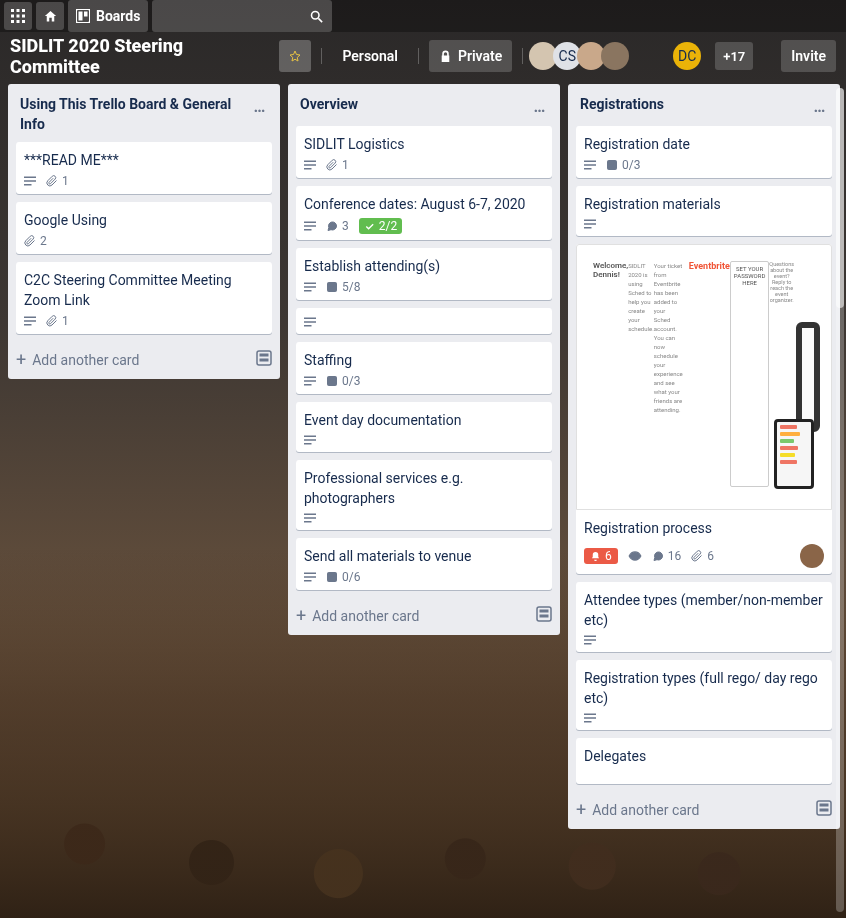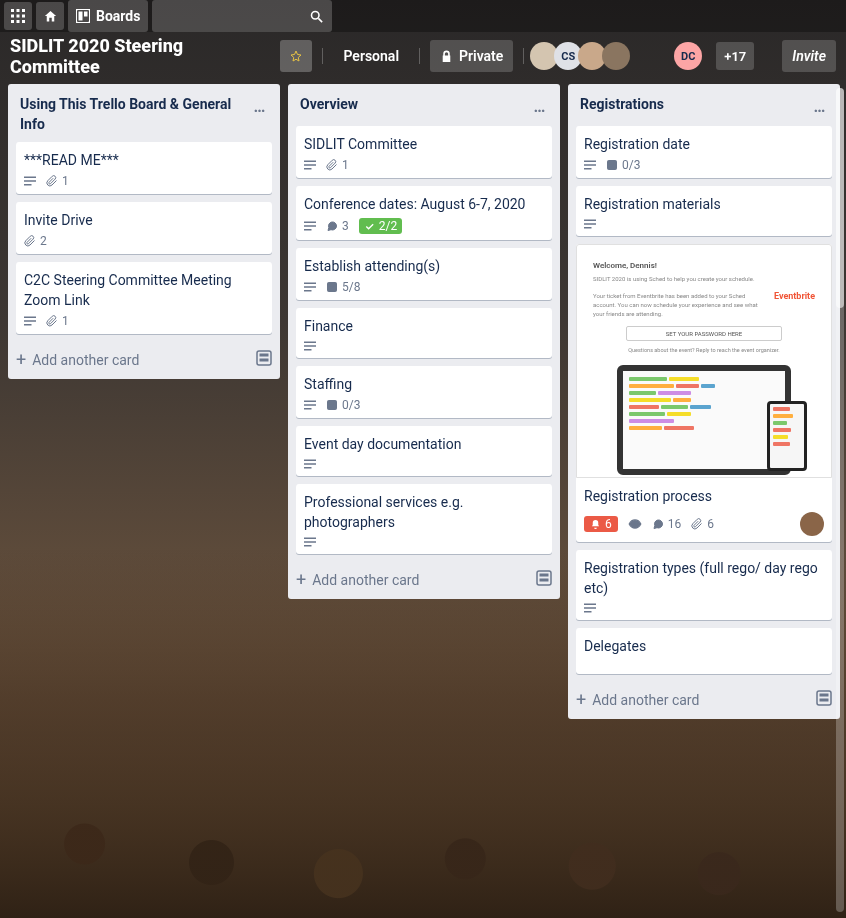--- a/index.html
+++ b/index.html
@@ -17,42 +17,42 @@
 .tb-btn { height:28px; min-width:28px; border-radius:3px; background: rgba(255,255,255,0.2); display:flex; align-items:center; justify-content:center; color:#fff; padding:16px 8px; font-size:14px; font-weight:700; gap:6px; }
 .tb-btn svg { fill:#fff; }
 .search { width:180px; justify-content:flex-end; }
 .boardbar { height:48px; display:flex; align-items:center; padding:6px 10px; gap:10px; position:relative; z-index:5; }
 .board-title { color:#fff; font-size:18px; font-weight:800; }
 .bb-btn { height:32px; border-radius:3px; background: rgba(255,255,255,0.18); color:#fff; display:flex; align-items:center; padding:0 10px; font-size:14px; font-weight:600; gap:6px; }
 .star-btn { width:32px; justify-content:center; background: rgba(255,255,255,0.25); }
 .star-btn svg { fill:#e6c244; }
 .vdiv { width:1px; height:16px; background: rgba(255,255,255,0.25); }
 .avatars { display:flex; }
-.avatar { width:28px; height:28px; border-radius:50%; font-size:11px; font-weight:700; color:#172b4d; display:flex; align-items:center; justify-content:center; margin-left:-4px; }
-.av1{background:#d4c5b0;} .av2{background:#dfe1e6;} .av3{background:#c9a88a;} .av4{background:#8a7560;} .av5{background:#fca5a5;margin-left:44px;}
+.avatar { width:28px; height:28px; border-radius:50%; font-size:14px; font-weight:400; color:#172b4d; display:flex; align-items:center; justify-content:center; margin-left:-4px; }
+.av1{background:#d4c5b0;} .av2{background:#dfe1e6;} .av3{background:#c9a88a;} .av4{background:#8a7560;} .av5{background:#eab308;margin-left:44px;}
 .count-btn { background:rgba(255,255,255,0.18); color:#fff; font-size:13px; font-weight:600; padding:0 8px; height:28px; border-radius:3px; display:flex; align-items:center; margin-left:4px; }
 
 .board { display:flex; gap:8px; padding:4px 8px 0 8px; position:relative; z-index:5; align-items:flex-start; height:834px; overflow:hidden; }
 .list { width:272px; flex-shrink:0; background:#ebecf0; border-radius:3px; display:flex; flex-direction:column; max-height:100%; }
 .list-hdr { display:flex; align-items:flex-start; padding:10px 8px 8px 12px; }
 .list-title { flex:1; font-size:14px; font-weight:700; color:#172b4d; line-height:20px; }
 .list-menu { width:24px; height:24px; display:flex; align-items:center; justify-content:center; color:#6b778c; font-weight:700; letter-spacing:1px; }
 .cards { padding:0 8px; overflow-y:auto; flex:1; }
 .card { background:#fff; border-radius:3px; box-shadow:0 1px 0 rgba(9,30,66,.25); margin-bottom:8px; padding:8px 8px 6px 8px; font-size:14px; color:#172b4d; }
 .card-title { margin-bottom:4px; line-height:20px; }
 .badges { display:flex; align-items:center; gap:10px; color:#6b778c; font-size:12px; }
 .badges .b { display:flex; align-items:center; gap:4px; }
 .badges svg { fill:#6b778c; }
 .check-complete { background:#61bd4f; color:#fff; border-radius:3px; padding:1px 5px; display:flex; align-items:center; gap:4px; font-size:12px; }
 .check-complete svg{fill:#fff;}
 .notif-badge { background:#eb5a46; color:#fff; border-radius:3px; padding:1px 6px; display:flex; align-items:center; gap:4px; font-size:12px; }
 .notif-badge svg{fill:#fff;}
 .card-footer { display:flex; align-items:center; justify-content:space-between; margin-top:6px; }
 .member { width:24px; height:24px; border-radius:50%; background:#8a6548; }
-.cover { height:234px; background:#fff; border-radius:3px 3px 0 0; border:1px solid #e0e0e0; display:flex; flex-direction:column; padding:16px; font-size:7px; color:#555; margin:-8px -8px 8px -8px; }
+.cover { height:266px; background:#fff; border-radius:3px 3px 0 0; border:1px solid #e0e0e0; display:flex; flex-direction:row; padding:16px; font-size:7px; color:#555; margin:-8px -8px 8px -8px; }
 .cover .c-hdr{font-weight:600; font-size:8px; margin-bottom:4px; display:flex; justify-content:space-between;}
 .cover .c-txt{font-size:6px; color:#888; line-height:9px; margin-bottom:8px;}
 .cover .c-btn{border:1px solid #ccc; border-radius:2px; text-align:center; padding:3px; font-size:6px; width:70%; margin:0 auto 6px;}
 .cover .c-q{font-size:5.5px; color:#888; text-align:center; margin-bottom:12px;}
 .cover .device{flex:1; position:relative; display:flex; align-items:center; justify-content:center;}
 .cover .tablet{width:78%; height:110px; border:6px solid #333; border-radius:6px; background:#fafafa; padding:6px;}
 .cover .phone{position:absolute; right:8px; bottom:4px; width:40px; height:70px; border:3px solid #222; border-radius:4px; background:#f6f6f6; padding:3px;}
 .cover .rows{display:flex; flex-direction:column; gap:3px;}
 .cover .row{display:flex; gap:2px;}
 .cover .bar{height:4px; border-radius:1px;}
@@ -122,21 +122,21 @@
   </div>
   <div class="vdiv"></div>
   <div class="avatars">
     <div class="avatar av1"></div>
     <div class="avatar av2">CS</div>
     <div class="avatar av3"></div>
     <div class="avatar av4"></div>
     <div class="avatar av5">DC</div>
   </div>
   <div class="count-btn">+17</div>
-  <div class="bb-btn" style="margin-left:18px;font-style:italic;">Invite</div>
+  <div class="bb-btn" style="margin-left:18px;">Invite</div>
 </div>
 
 <div class="board">
 
   <div class="list">
     <div class="list-hdr">
       <div class="list-title">Using This Trello Board &amp; General Info</div>
       <div class="list-menu">…</div>
     </div>
     <div class="cards">
@@ -152,21 +152,21 @@
             </span>
           <span class="b">
               <svg width="12" height="12" viewBox="0 0 24 24">
                 <path d="M21 11l-9 9a6 6 0 01-8.5-8.5l9-9a4 4 0 115.7 5.7l-9 9a2 2 0 11-2.8-2.8l8-8" fill="none" stroke="#6b778c" stroke-width="2"></path>
               </svg>
               <span>1</span>
             </span>
         </div>
       </div>
       <div class="card">
-        <div class="card-title">Invite Drive</div>
+        <div class="card-title">Google Using</div>
         <div class="badges">
           <span class="b">
               <svg width="12" height="12" viewBox="0 0 24 24">
                 <path d="M21 11l-9 9a6 6 0 01-8.5-8.5l9-9a4 4 0 115.7 5.7l-9 9a2 2 0 11-2.8-2.8l8-8" fill="none" stroke="#6b778c" stroke-width="2"></path>
               </svg>
               <span>2</span>
             </span>
         </div>
       </div>
       <div class="card">
@@ -199,21 +199,21 @@
     </div>
   </div>
 
   <div class="list">
     <div class="list-hdr">
       <div class="list-title">Overview</div>
       <div class="list-menu">…</div>
     </div>
     <div class="cards">
       <div class="card">
-        <div class="card-title">SIDLIT Committee</div>
+        <div class="card-title">SIDLIT Logistics</div>
         <div class="badges">
           <span class="b">
               <svg width="12" height="12" viewBox="0 0 16 16">
                 <rect y="2" width="16" height="2"></rect>
                 <rect y="7" width="16" height="2"></rect>
                 <rect y="12" width="10" height="2"></rect>
               </svg>
             </span>
           <span class="b">
               <svg width="12" height="12" viewBox="0 0 24 24">
@@ -260,21 +260,20 @@
           <span class="b">
               <svg width="12" height="12" viewBox="0 0 24 24" fill="none" stroke="#6b778c" stroke-width="2">
                 <rect x="3" y="3" width="18" height="18" rx="2"></rect>
                 <path d="M8 12l3 3 5-6"></path>
               </svg>
               <span>5/8</span>
             </span>
         </div>
       </div>
       <div class="card">
-        <div class="card-title">Finance</div>
         <div class="badges">
             <span class="b">
               <svg width="12" height="12" viewBox="0 0 16 16">
                 <rect y="2" width="16" height="2"></rect>
                 <rect y="7" width="16" height="2"></rect>
                 <rect y="12" width="10" height="2"></rect>
               </svg>
             </span>
           </div>
       </div>
@@ -313,20 +312,39 @@
         <div class="card-title">Professional services e.g. photographers</div>
         <div class="badges">
             <span class="b">
               <svg width="12" height="12" viewBox="0 0 16 16">
                 <rect y="2" width="16" height="2"></rect>
                 <rect y="7" width="16" height="2"></rect>
                 <rect y="12" width="10" height="2"></rect>
               </svg>
             </span>
           </div>
+      </div>
+      <div class="card">
+        <div class="card-title">Send all materials to venue</div>
+        <div class="badges">
+          <span class="b">
+              <svg width="12" height="12" viewBox="0 0 16 16">
+                <rect y="2" width="16" height="2"></rect>
+                <rect y="7" width="16" height="2"></rect>
+                <rect y="12" width="10" height="2"></rect>
+              </svg>
+            </span>
+          <span class="b">
+              <svg width="12" height="12" viewBox="0 0 24 24" fill="none" stroke="#6b778c" stroke-width="2">
+                <rect x="3" y="3" width="18" height="18" rx="2"></rect>
+                <path d="M8 12l3 3 5-6"></path>
+              </svg>
+              <span>0/6</span>
+            </span>
+        </div>
       </div>
     </div>
     <div class="list-footer">
       <span class="plus">+</span>
       <span>Add another card</span>
       <span class="tmpl"><svg width="16" height="16" viewBox="0 0 16 16" fill="#6b778c">
             <rect x="1" y="1" width="14" height="14" rx="2" fill="none" stroke="#6b778c" stroke-width="1.5"></rect>
             <rect x="3.5" y="3.5" width="9" height="3"></rect>
             <rect x="3.5" y="8.5" width="9" height="3"></rect>
           </svg></span>
@@ -469,20 +487,32 @@
                 <svg width="12" height="12" viewBox="0 0 24 24">
                   <path d="M21 11l-9 9a6 6 0 01-8.5-8.5l9-9a4 4 0 115.7 5.7l-9 9a2 2 0 11-2.8-2.8l8-8" fill="none" stroke="#6b778c" stroke-width="2"></path>
                 </svg>
                 <span>6</span>
               </span>
           </div>
           <div class="member"></div>
         </div>
       </div>
       <div class="card">
+        <div class="card-title">Attendee types (member/non-member etc)</div>
+        <div class="badges">
+            <span class="b">
+              <svg width="12" height="12" viewBox="0 0 16 16">
+                <rect y="2" width="16" height="2"></rect>
+                <rect y="7" width="16" height="2"></rect>
+                <rect y="12" width="10" height="2"></rect>
+              </svg>
+            </span>
+          </div>
+      </div>
+      <div class="card">
         <div class="card-title">Registration types (full rego/ day rego etc)</div>
         <div class="badges">
             <span class="b">
               <svg width="12" height="12" viewBox="0 0 16 16">
                 <rect y="2" width="16" height="2"></rect>
                 <rect y="7" width="16" height="2"></rect>
                 <rect y="12" width="10" height="2"></rect>
               </svg>
             </span>
           </div>

